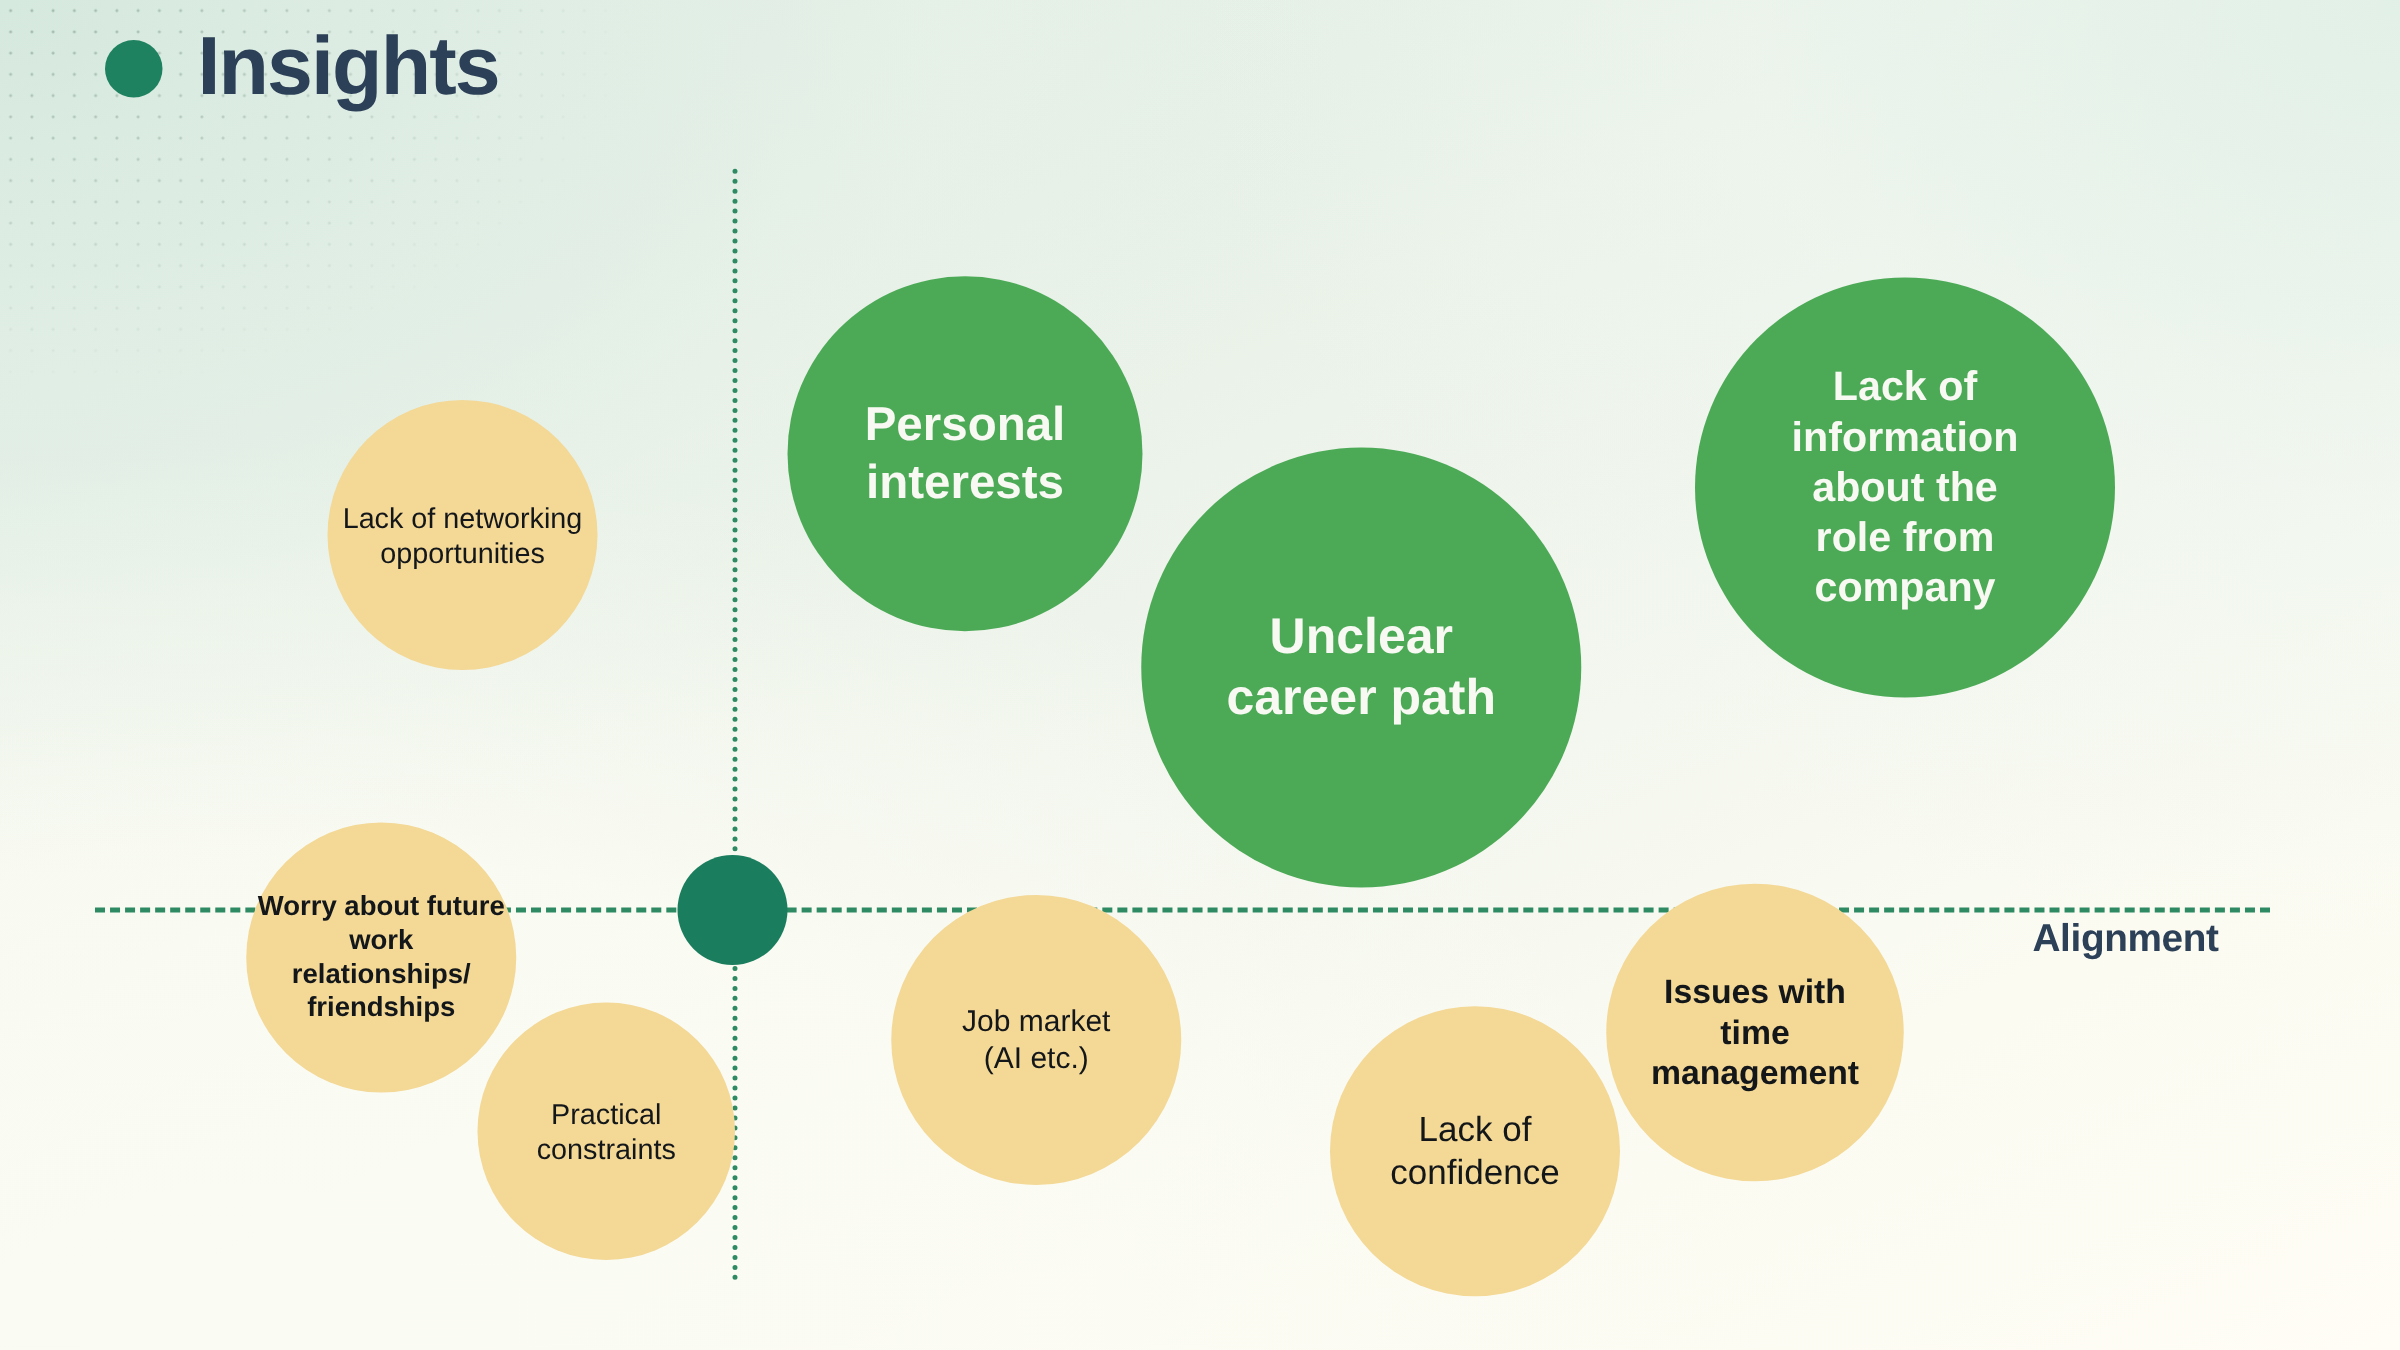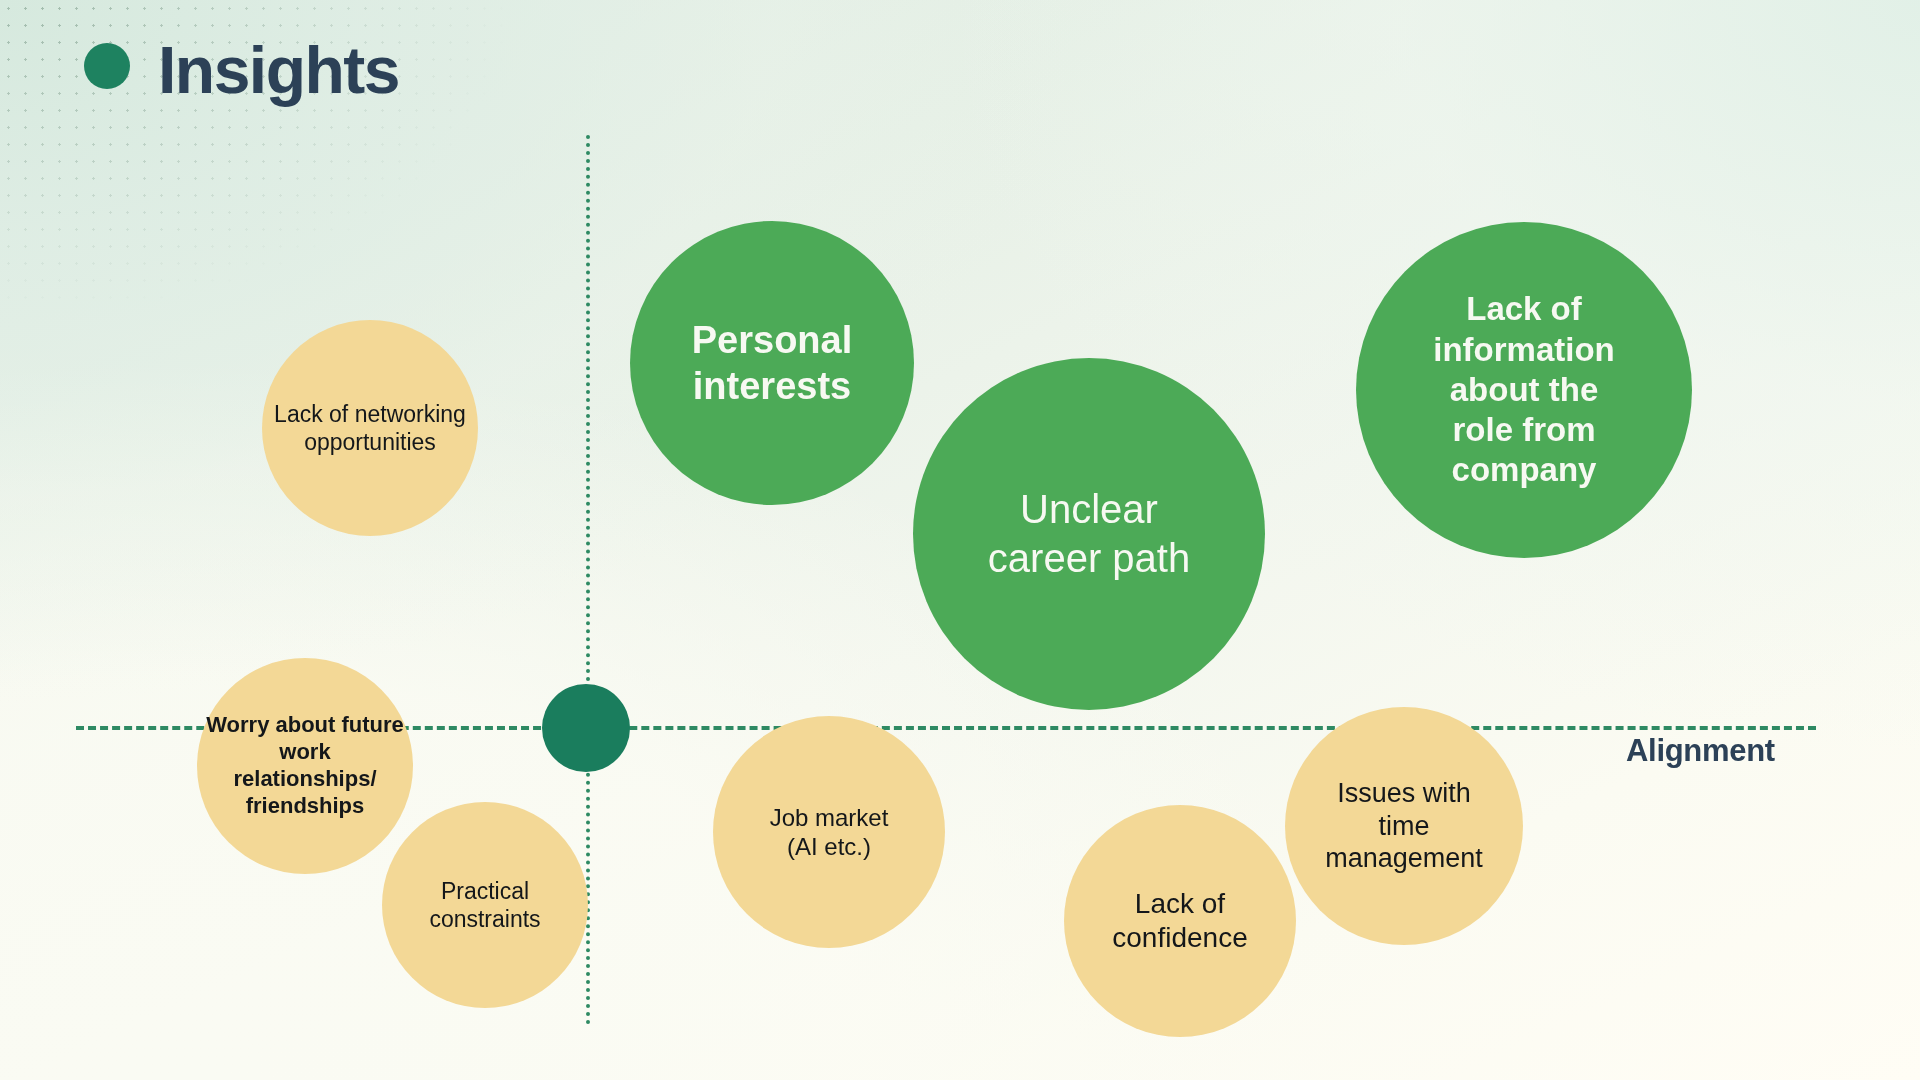--- a/index.html
+++ b/index.html
@@ -25,21 +25,21 @@
   #dots {
     position:absolute; inset:0;
     background-image:radial-gradient(circle, rgba(90,125,105,0.42) 1.1px, transparent 1.3px);
     background-size:17px 17px;
     -webkit-mask-image:radial-gradient(ellipse 620px 400px at 40px 10px, rgba(0,0,0,1) 0%, rgba(0,0,0,0.55) 40%, rgba(0,0,0,0) 76%);
             mask-image:radial-gradient(ellipse 620px 400px at 40px 10px, rgba(0,0,0,1) 0%, rgba(0,0,0,0.55) 40%, rgba(0,0,0,0) 76%);
     pointer-events:none;
   }
 
   
-  #header { position:absolute; left:84px; top:37px; display:flex; align-items:flex-start; gap:28px; }
+  #header { position:absolute; left:84px; top:19px; display:flex; align-items:center; gap:28px; }
   #logo-dot { width:46px; height:46px; border-radius:50%; background:#1e8260; flex:0 0 auto; margin-top:6px; }
   #page-title {
     font-size:66px; font-weight:bold; color:#2c4157;
     letter-spacing:-1.5px; line-height:1;
   }
 
   
   .axis-v {
     position:absolute;
     border-left:4px dotted #2e8a63;
@@ -91,35 +91,35 @@
 
   <div id="axis-label-x" class="axis-label">Alignment</div>
 
   <div id="bubble-layer">
       <div class="bubble yellow" style="left: 262px; top: 320px; width: 216px; height: 216px; font-size: 23px; line-height: 1.22; font-weight: normal; z-index: 10;">
         <span>Lack of networking<br>opportunities</span>
       </div>
       <div class="bubble green" style="left: 630px; top: 221px; width: 284px; height: 284px; font-size: 38px; line-height: 1.22; font-weight: bold; z-index: 11;">
         <span>Personal<br>interests</span>
       </div>
-      <div class="bubble green" style="left: 913px; top: 358px; width: 352px; height: 352px; font-size: 40px; line-height: 1.22; font-weight: normal; z-index: 12;">
+      <div class="bubble green" style="left: 913px; top: 358px; width: 352px; height: 352px; font-size: 40px; line-height: 1.22; font-weight: bold; z-index: 12;">
         <span>Unclear<br>career path</span>
       </div>
       <div class="bubble green" style="left: 1356px; top: 222px; width: 336px; height: 336px; font-size: 33px; line-height: 1.22; font-weight: bold; z-index: 13;">
         <span>Lack of<br>information<br>about the<br>role from<br>company</span>
       </div>
       <div class="bubble yellow" style="left: 197px; top: 658px; width: 216px; height: 216px; font-size: 22px; line-height: 1.22; font-weight: bold; z-index: 14;">
         <span>Worry about future<br>work relationships/<br>friendships</span>
       </div>
       <div class="bubble yellow" style="left: 382px; top: 802px; width: 206px; height: 206px; font-size: 23px; line-height: 1.22; font-weight: normal; z-index: 15;">
         <span>Practical<br>constraints</span>
       </div>
       <div class="bubble yellow" style="left: 713px; top: 716px; width: 232px; height: 232px; font-size: 24px; line-height: 1.22; font-weight: normal; z-index: 16;">
         <span>Job market<br>(AI etc.)</span>
       </div>
       <div class="bubble yellow" style="left: 1064px; top: 805px; width: 232px; height: 232px; font-size: 28px; line-height: 1.22; font-weight: normal; z-index: 17;">
         <span>Lack of<br>confidence</span>
       </div>
-      <div class="bubble yellow" style="left: 1285px; top: 707px; width: 238px; height: 238px; font-size: 27px; line-height: 1.22; font-weight: normal; z-index: 18;">
+      <div class="bubble yellow" style="left: 1285px; top: 707px; width: 238px; height: 238px; font-size: 27px; line-height: 1.22; font-weight: bold; z-index: 18;">
         <span>Issues with<br>time<br>management</span>
       </div>
     </div>
 </div>
 
 </body></html>

